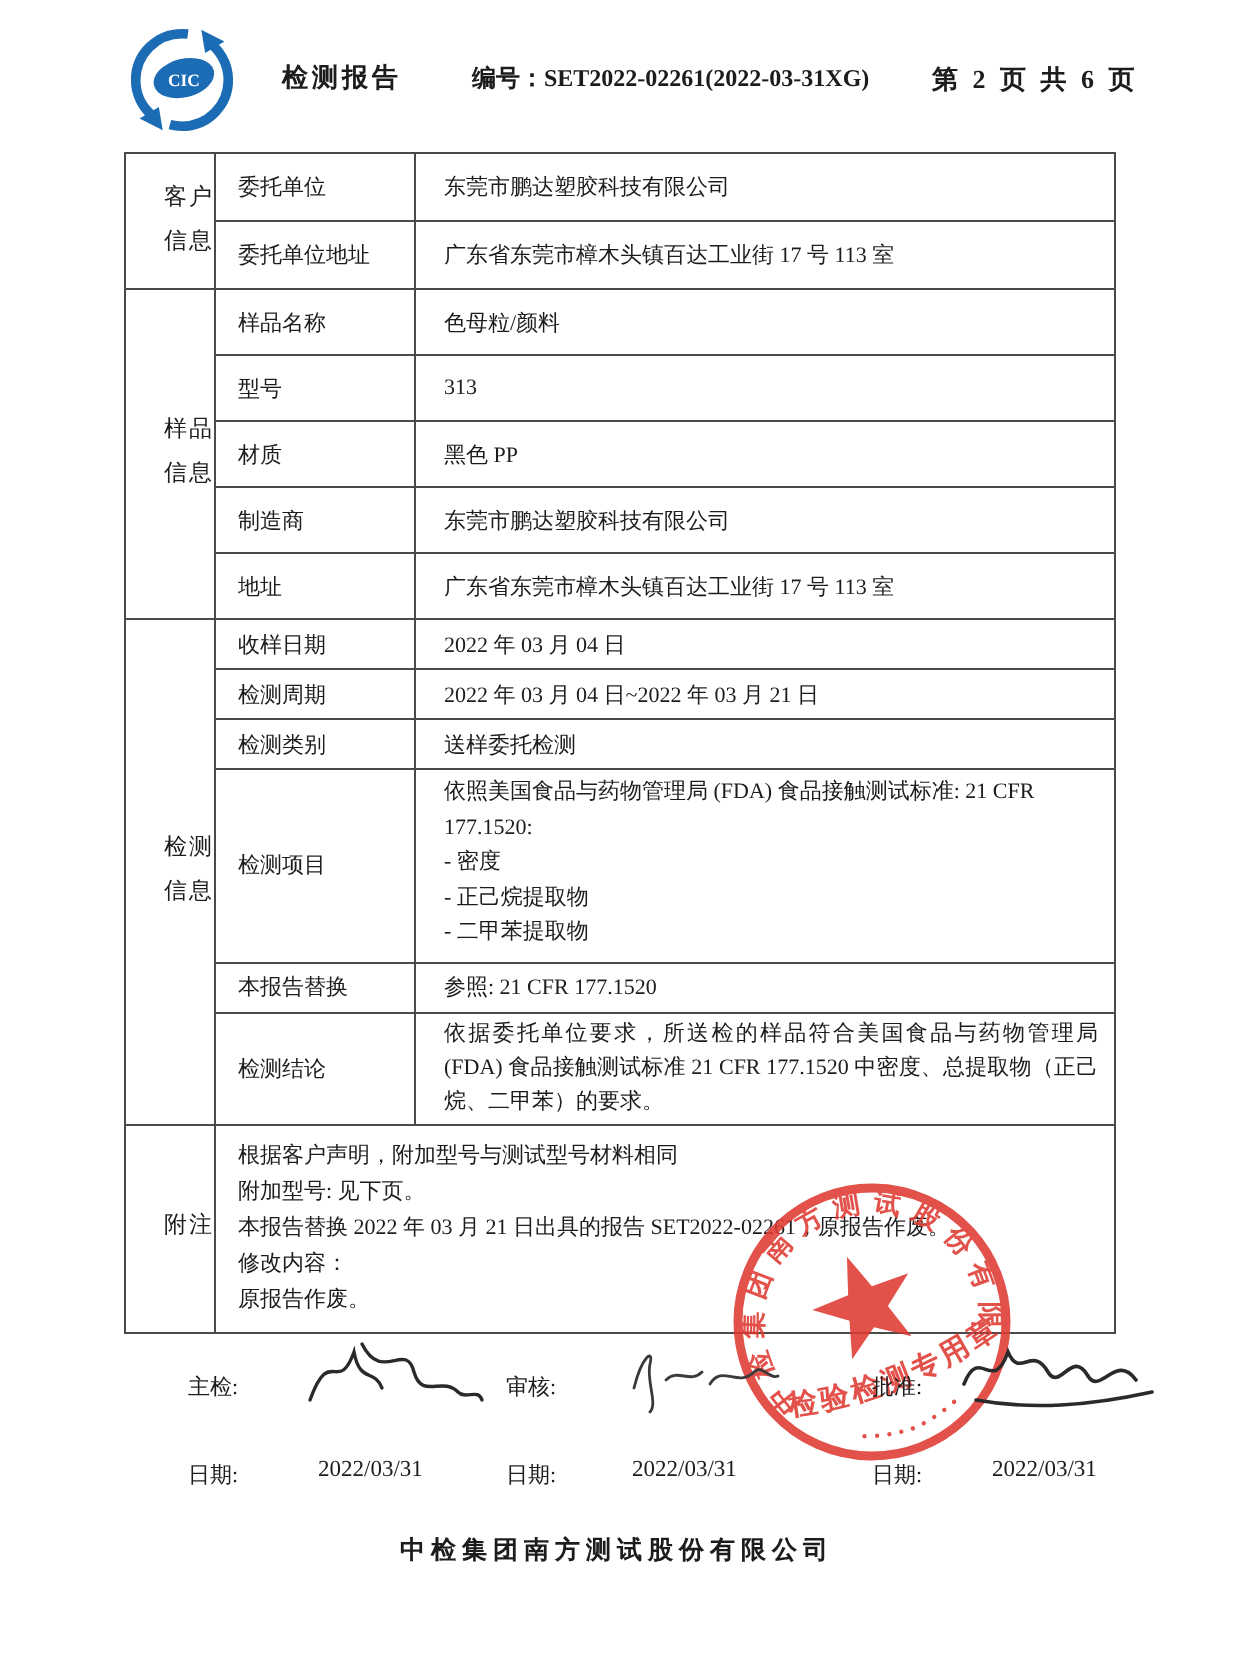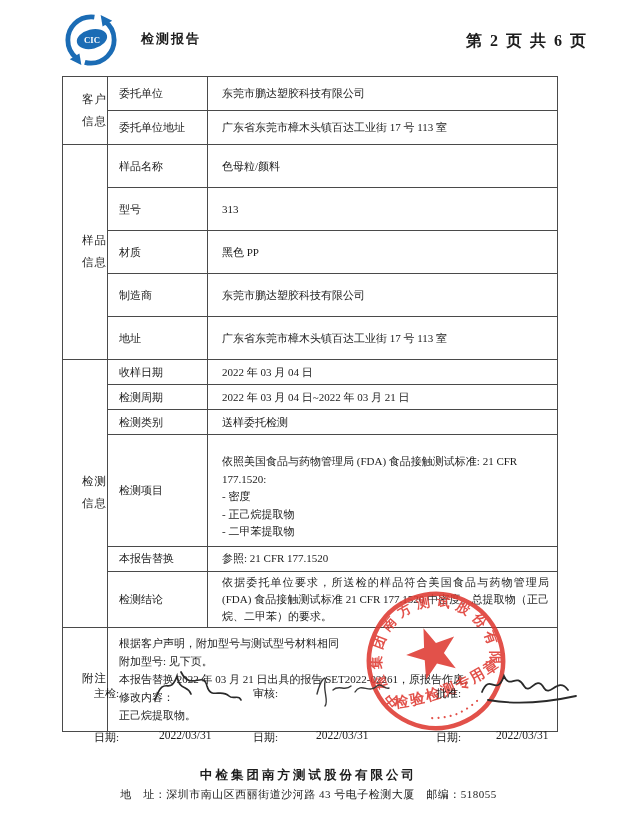--- a/index.html
+++ b/index.html
@@ -9,39 +9,39 @@
     font-family: "Liberation Serif", "DejaVu Serif", serif;
     color: #1c1c1c;
   }
   .page { position: relative; width: 617px; height: 840px; overflow: hidden; background: #fff; }
 
   
   .header { position: absolute; top: 0; left: 0; width: 617px; height: 76px; }
   .logo { position: absolute; left: 62px; top: 13px; width: 58px; height: 54px; }
   .report-title { position: absolute; left: 141px; top: 30px; font-size: 13px; font-weight: bold; letter-spacing: 2px; }
   .report-number { position: absolute; left: 236px; top: 31px; font-size: 12px; font-weight: bold; }
-  .page-info { position: absolute; left: 466px; top: 31px; font-size: 16px; font-weight: bold; letter-spacing: 2px; }
+  .page-info { position: absolute; left: 466px; top: 31px; font-size: 13px; font-weight: bold; letter-spacing: 2px; }
 
   
   .report-table {
     position: absolute; left: 62px; top: 76px; width: 495px;
     border-collapse: collapse; table-layout: fixed; font-size: 11px;
   }
   .report-table col.c1 { width: 45px; }
   .report-table col.c2 { width: 100px; }
   .report-table col.c3 { width: 350px; }
   .report-table td { border: 1px solid #4a4a4a; vertical-align: middle; }
   .section-cell { text-align: right; font-size: 11.5px; letter-spacing: 1px; }
   .section-cell span { display: block; line-height: 1.9; }
   .field-cell { padding-left: 11px; }
   .value-cell { padding-left: 14px; padding-right: 8px; }
   tr.h34 td { height: 34px; }
-  tr.h33 td { height: 43px; }
+  tr.h33 td { height: 33px; }
   tr.h25 td { height: 25px; }
-  .multi { padding-top: 18px; padding-bottom: 5px; }
+  .multi { padding-top: 3px; padding-bottom: 5px; }
   .multi div { line-height: 17.5px; }
   .conclusion { line-height: 17px; padding-top: 2px; padding-bottom: 2px; text-align: justify; }
   .note-cell { padding: 6px 10px 6px 11px; }
   .note-cell div { line-height: 18.2px; }
 
   
   .stamp {
     position: absolute; left: 360px; top: 585px; width: 152px; height: 152px;
     transform: rotate(-21deg); opacity: 0.88; pointer-events: none;
   }
@@ -68,20 +68,21 @@
 
   <div class="header">
     <svg class="logo" viewBox="0 0 60 56">
       <circle cx="30" cy="28" r="24" fill="none" stroke="#1b6cb5" stroke-width="5" stroke-dasharray="62 10" stroke-dashoffset="18"></circle>
       <polygon points="40,2 52,8 42,14" fill="#1b6cb5"></polygon>
       <polygon points="20,54 8,48 18,42" fill="#1b6cb5"></polygon>
       <ellipse cx="31" cy="27" rx="16" ry="10" fill="#1b6cb5" transform="rotate(-14 31 27)"></ellipse>
       <text x="31" y="31" text-anchor="middle" font-size="9" font-weight="bold" fill="#ffffff" font-family="Liberation Serif, serif">CIC</text>
     </svg>
     <div class="report-title">检测报告</div>
+    <div class="report-number"><span>编号：</span><span>SET2022-02261(2022-03-31XG)</span></div>
     <div class="page-info">第 2 页 共 6 页</div>
   </div>
 
   <table class="report-table">
     <colgroup>
         <col class="c1">
         <col class="c2">
         <col class="c3">
       </colgroup>
     <tbody>
@@ -160,21 +161,21 @@
 
       <tr>
         <td class="section-cell">
           <span>附注</span>
         </td>
         <td colspan="2" class="note-cell">
           <div>根据客户声明，附加型号与测试型号材料相同</div>
           <div>附加型号: 见下页。</div>
           <div>本报告替换 2022 年 03 月 21 日出具的报告 SET2022-02261，原报告作废。</div>
           <div>修改内容：</div>
-          <div>正己烷提取物。</div>
+          <div>原报告作废。</div>
         </td>
       </tr>
     </tbody>
   </table>
 
   <svg class="stamp" viewBox="0 0 152 152">
     <defs>
       <path id="ringPath" d="M 28.2,103 A 55,55 0 1 1 123.8,103"></path>
       <path id="bannerPath" d="M 18,104 Q 76,119 134,104"></path>
     </defs>
@@ -220,16 +221,15 @@
 
     <span class="sig-label" style="left:237px; top:68px;">日期:</span>
     <span class="date-value" style="left:300px; top:67px;">2022/03/31</span>
 
     <span class="sig-label" style="left:420px; top:68px;">日期:</span>
     <span class="date-value" style="left:480px; top:67px;">2022/03/31</span>
   </div>
 
   <div class="footer">
     <div class="footer-company">中检集团南方测试股份有限公司</div>
-    <div class="footer-line">地　址：深圳市南山区西丽街道沙河路 43 号电子检测大厦　邮编：518055</div>
   </div>
 
 </div>
 
 </body></html>

